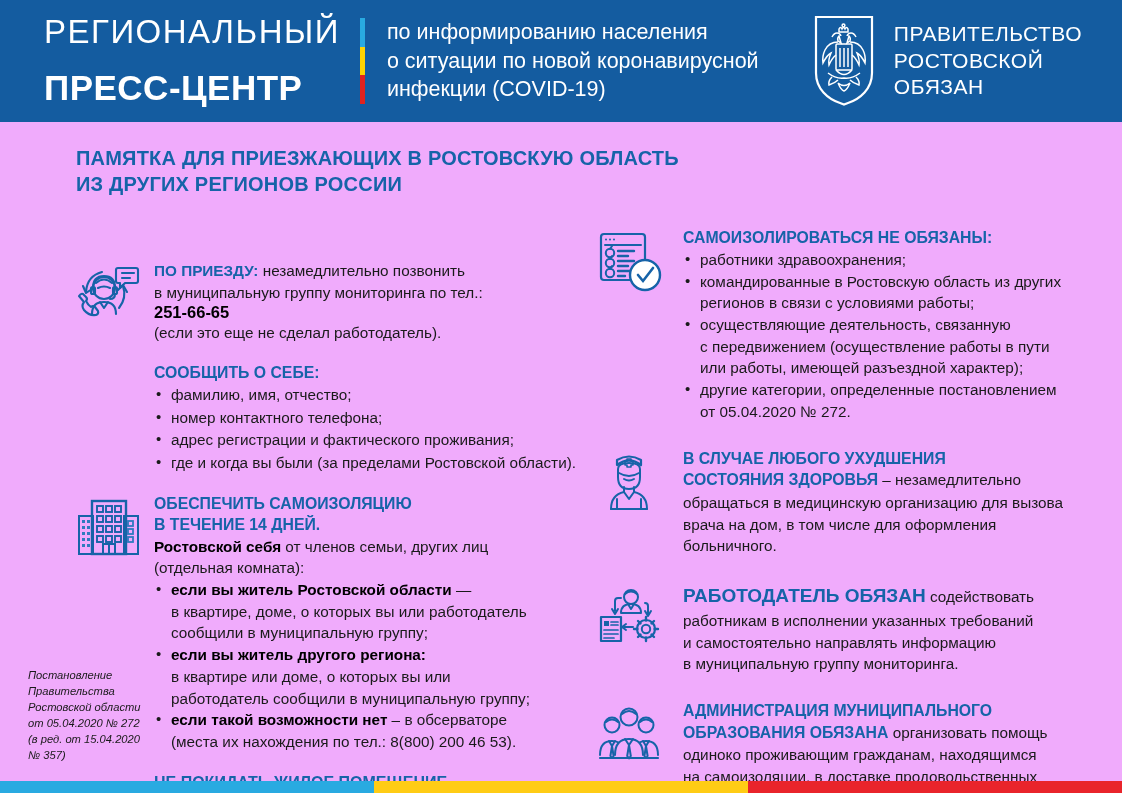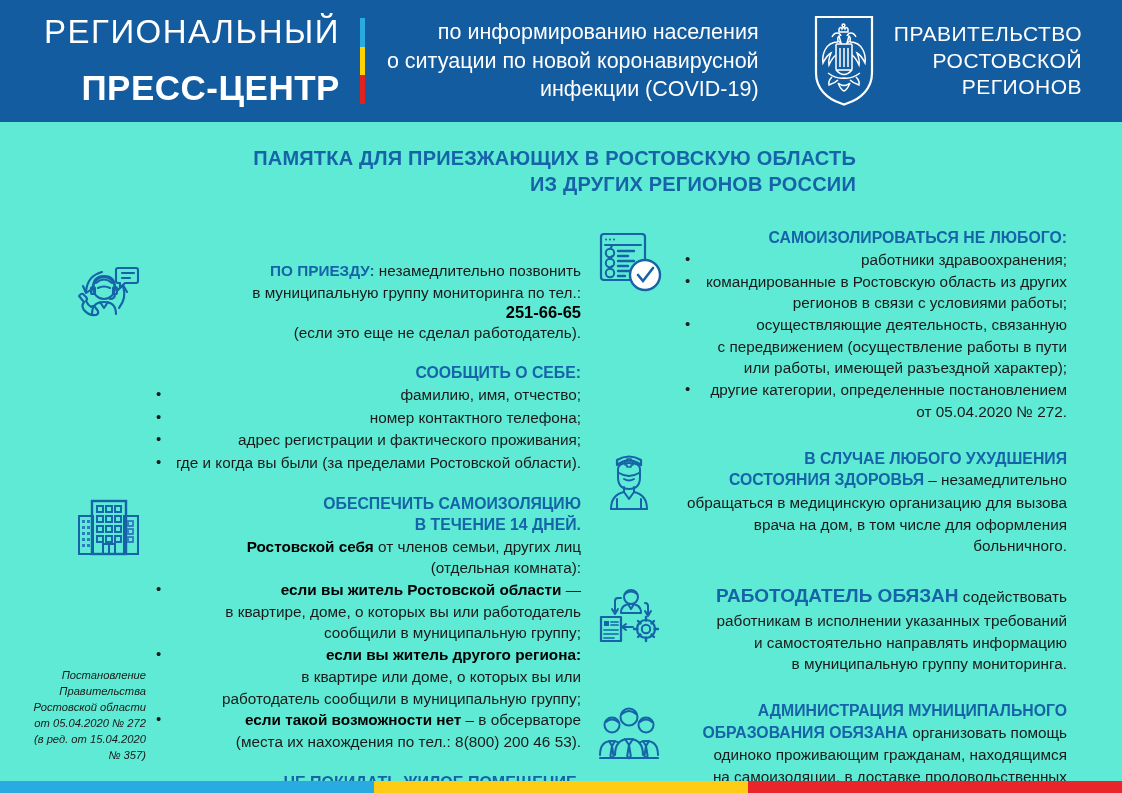--- a/index.html
+++ b/index.html
@@ -3,21 +3,21 @@
 <meta charset="utf-8">
 <style>
   html,body{margin:0;padding:0;}
   body{
     width:1122px;height:793px;
     background:#ffffff;
     font-family:"Liberation Sans","DejaVu Sans",sans-serif;
     overflow:hidden;
     position:relative;
   }
-  .page{position:relative;width:1122px;height:793px;background:#5eead4;text-align:right;}
+  .page{position:relative;width:1122px;height:793px;background:#f0abfc;}
 
   
   .header{
     position:absolute;left:0;top:0;width:1122px;height:122px;
     background:#145CA0;
     display:flex;align-items:center;
   }
   .hdr-logo{
     margin-left:44px;
     display:flex;flex-direction:column;justify-content:center;
@@ -152,21 +152,21 @@
             <path d="M16 58 q8 6 16 5 q8 1 16-5"></path>
             <path d="M20 62 q-4 4 -3 8 q6-2 9-5"></path>
             <path d="M44 62 q4 4 3 8 q-6-2-9-5"></path>
             <path d="M26 68 q6 5 12 0 q-3 7 -6 8 q-3-1-6-8"></path>
           </g>
         </svg>
       </span>
       <div class="gov-name">
         <div>ПРАВИТЕЛЬСТВО</div>
         <div>РОСТОВСКОЙ</div>
-        <div>РЕГИОНОВ</div>
+        <div>ОБЯЗАН</div>
       </div>
     </div>
   </div>
 
   <div class="page-title">
     <div>ПАМЯТКА ДЛЯ ПРИЕЗЖАЮЩИХ В РОСТОВСКУЮ ОБЛАСТЬ</div>
     <div>ИЗ ДРУГИХ РЕГИОНОВ РОССИИ</div>
   </div>
 
   <div class="footnote">
@@ -336,21 +336,21 @@
               <path d="M13 39 l2 -3"></path>
             <line x1="21" y1="41" x2="33" y2="41" stroke-width="2.4"></line>
             <line x1="21" y1="46" x2="28" y2="46" stroke-width="2.4"></line>
 
             <circle cx="48" cy="45" r="15" stroke-width="2.4" fill="#ffffff"></circle>
             <path d="M41 45 l5 6 l10 -13" stroke-width="2.6"></path>
           </g>
         </svg>
       </div>
       <div class="blk-body">
-        <div class="hdline">САМОИЗОЛИРОВАТЬСЯ  НЕ ЛЮБОГО:</div>
+        <div class="hdline">САМОИЗОЛИРОВАТЬСЯ  НЕ ОБЯЗАНЫ:</div>
         <ul class="bl tight">
           <li>
             <span>работники здравоохранения;</span>
           </li>
           <li>
             <span>командированные в Ростовскую область из других</span>
             <div>регионов в связи с условиями  работы;</div>
           </li>
           <li>
             <span>осуществляющие  деятельность, связанную</span>

